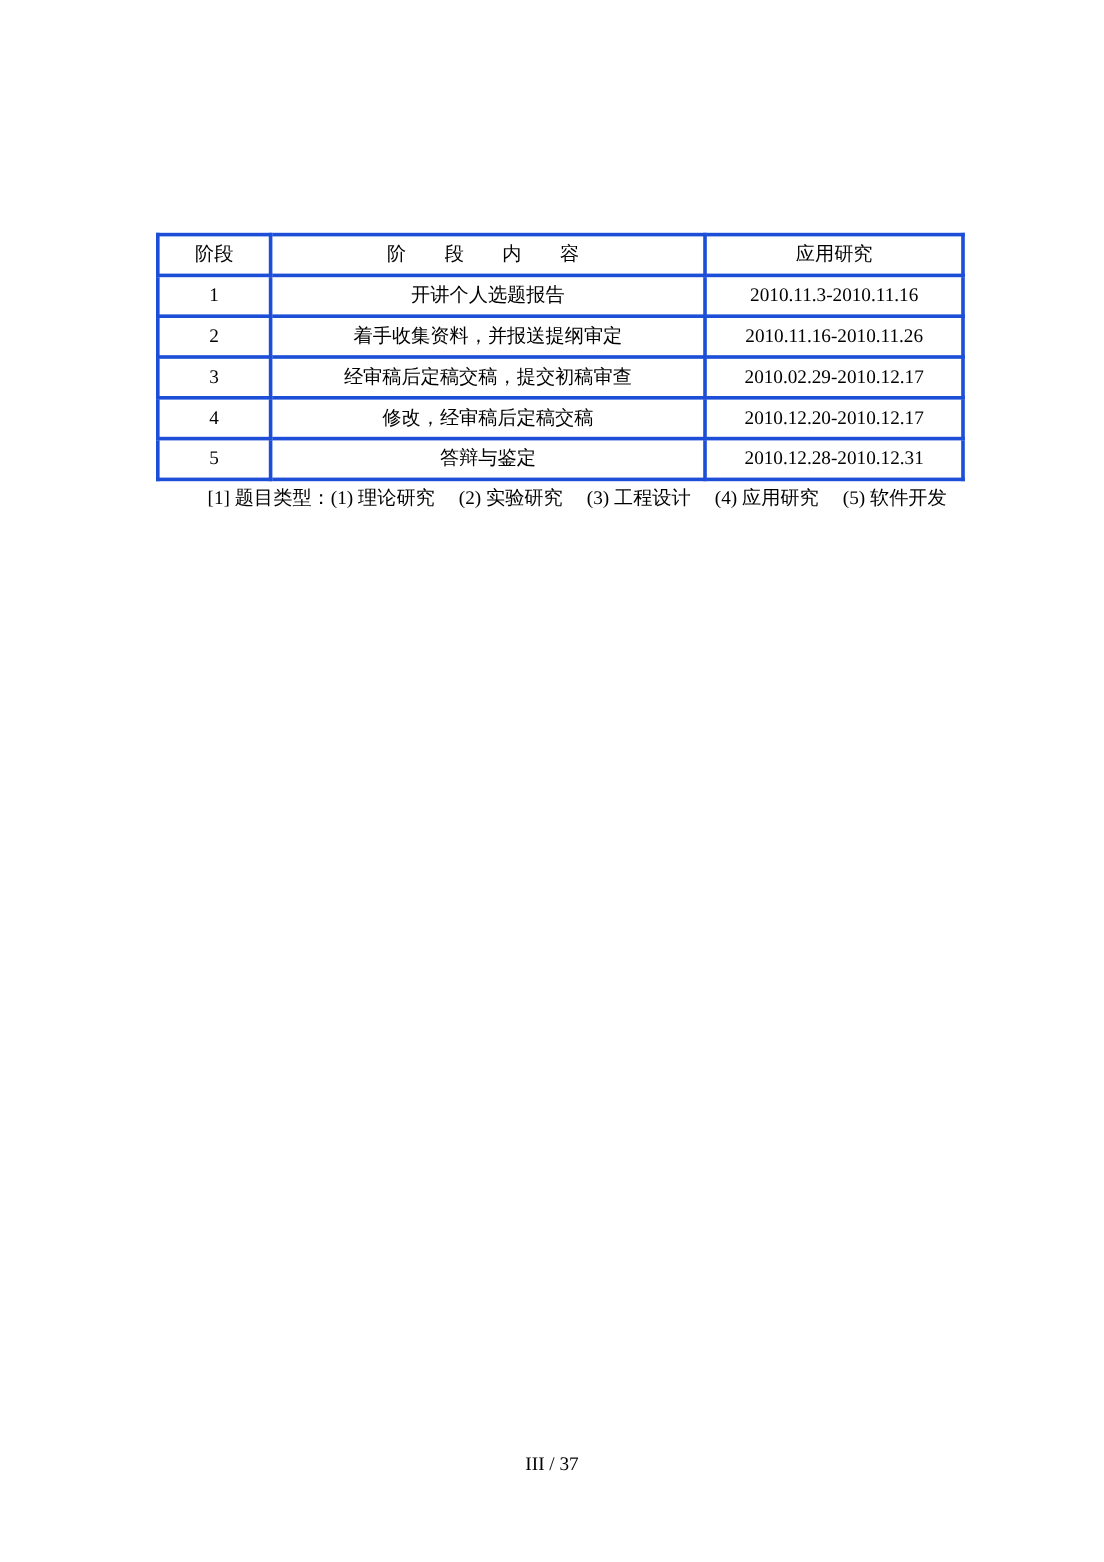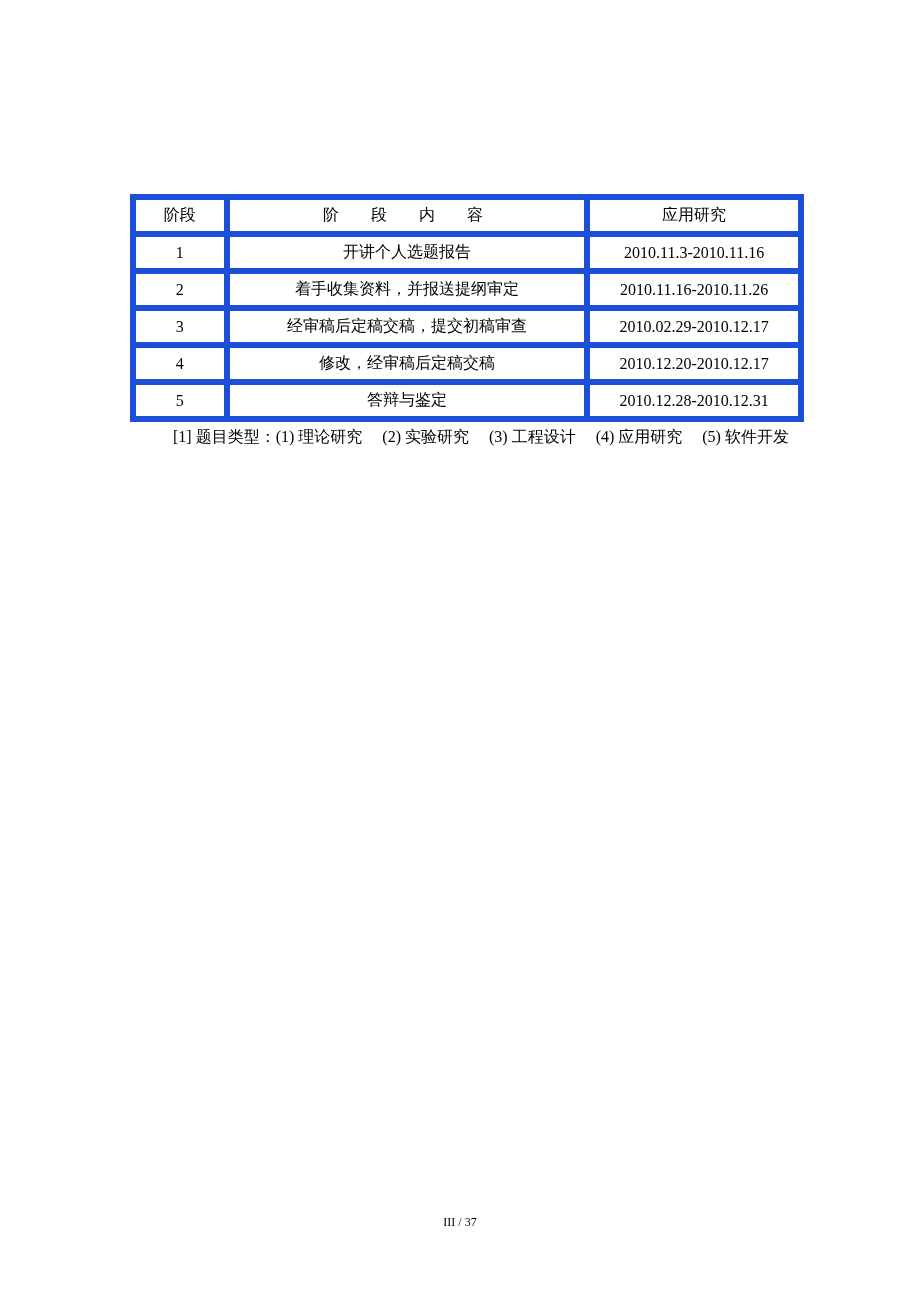--- a/index.html
+++ b/index.html
@@ -18,21 +18,21 @@
     }
     .page-content {
       padding: 194px 116px 0 130px;
     }
     table {
       border-collapse: collapse;
       width: 100%;
       margin-bottom: 2px;
     }
     th, td {
-      border: 6px solid #1d4ed8;
+      border: 3px solid #1d4ed8;
       padding: 5px 8px;
       text-align: center;
       font-weight: normal;
       font-size: 16px;
       height: 32px;
     }
     .col-phase {
       width: 14%;
     }
     .col-content {
@@ -82,21 +82,21 @@
     .note-text p {
       text-indent: 0;
     }
     .page-number {
       position: absolute;
       bottom: 72px;
       left: 0;
       width: 100%;
       text-align: center;
       font-family: "Times New Roman", serif;
-      font-size: 12px;
+      font-size: 16px;
     }
   </style>
 </head>
 <body>
 
 <div class="page-content">
 
   <table>
     <thead>
       <tr>

